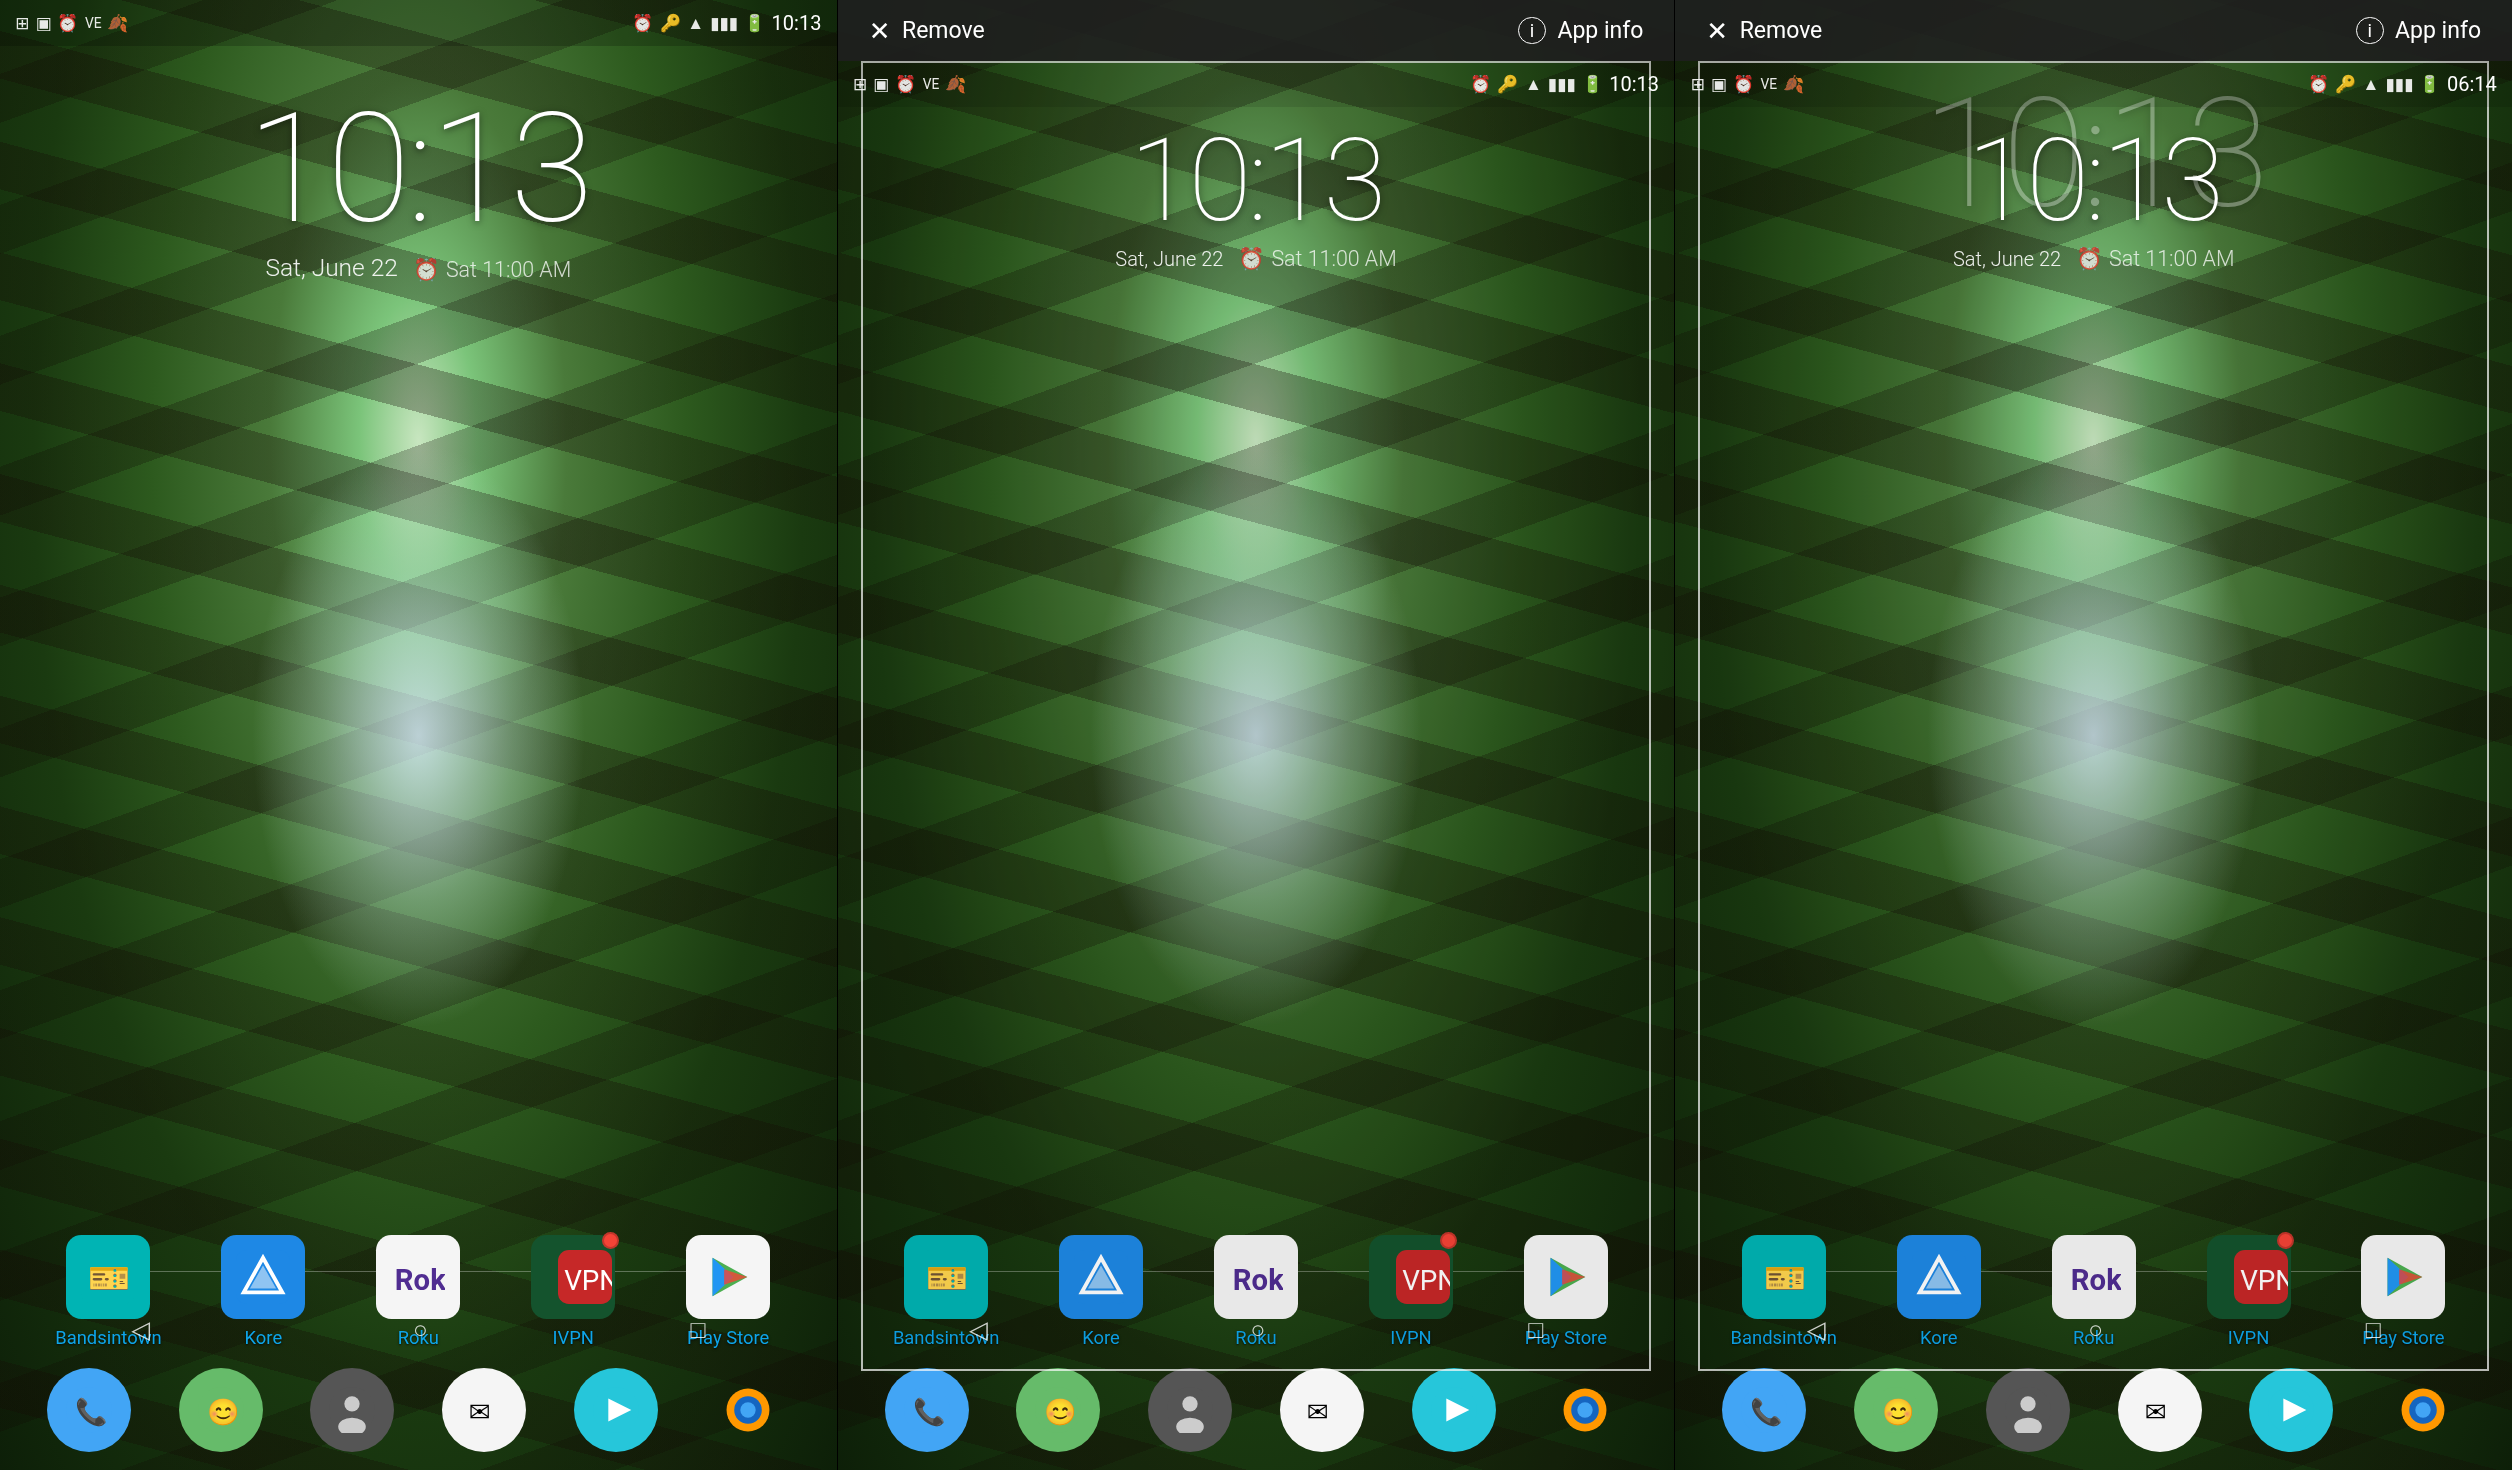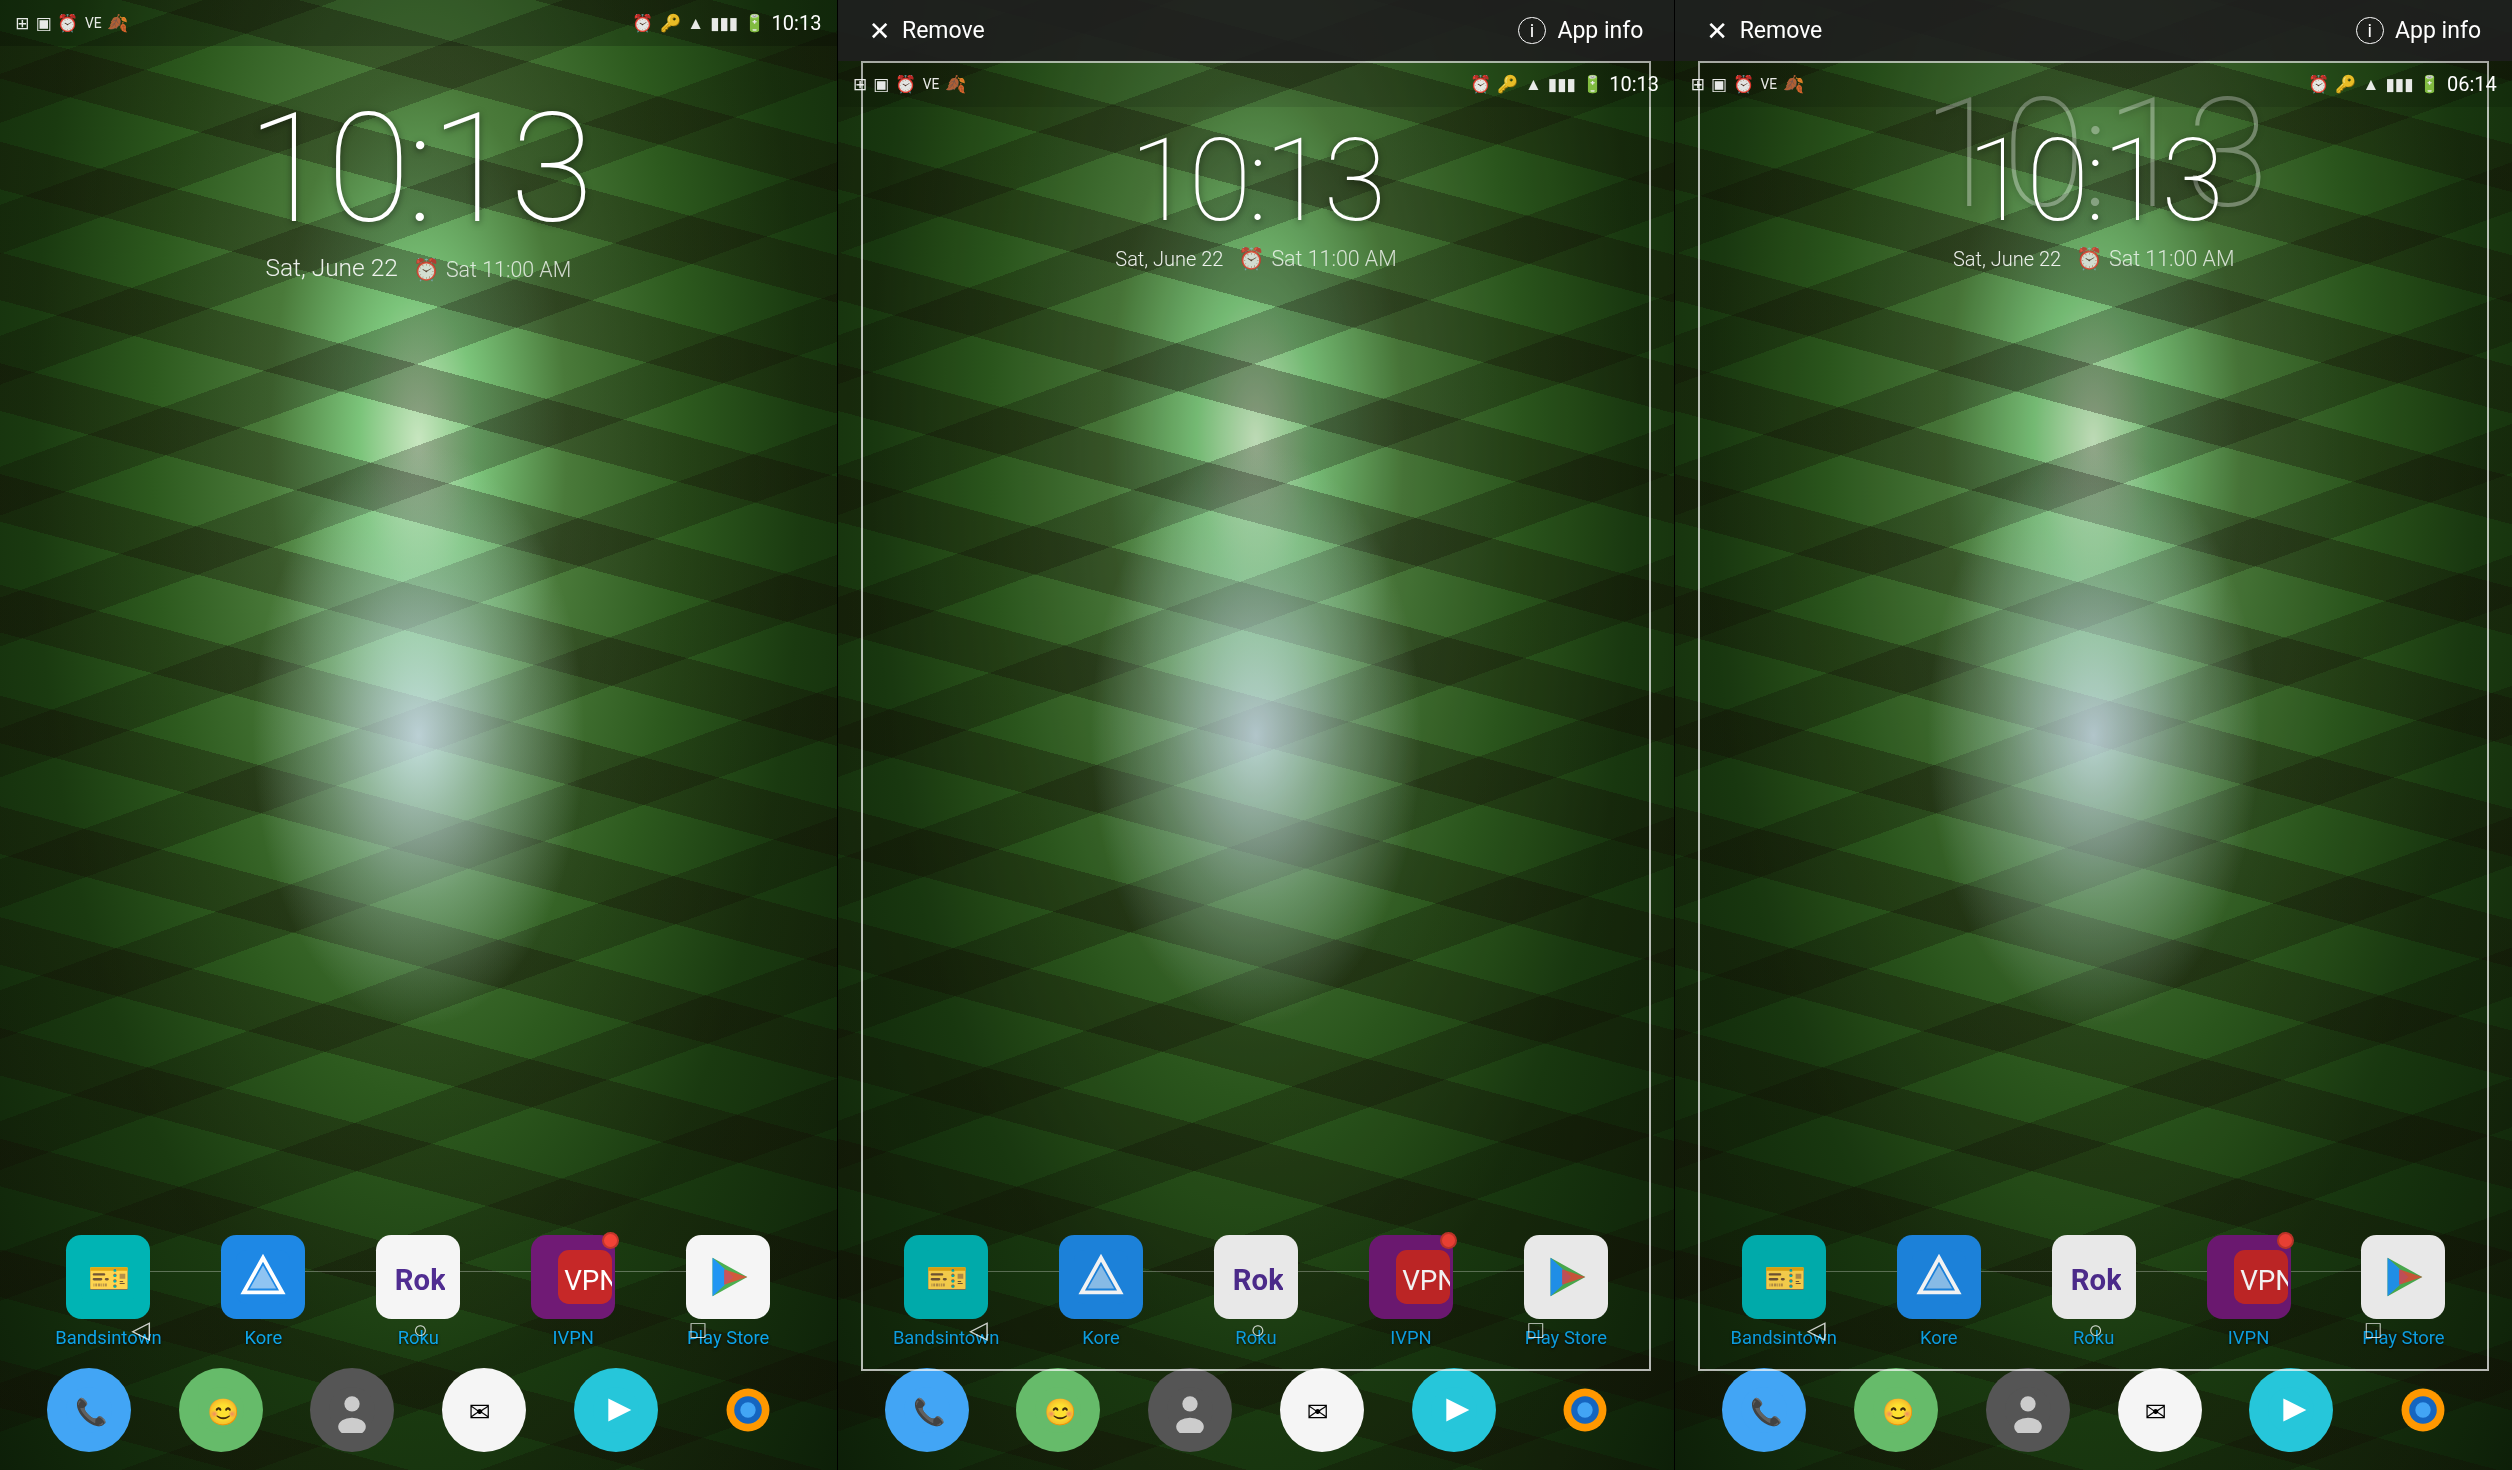--- a/index.html
+++ b/index.html
@@ -315,21 +315,21 @@
     }
     .icon-kore {
       background: #1e88e5;
       color: white;
     }
     .icon-roku {
       background: #f5f5f5;
       color: #502d91;
     }
     .icon-ivpn {
-      background: #701a75;
+      background: #14532d;
       color: white;
       padding-left: 24px;
     }
     .icon-playstore {
       background: #f5f5f5;
       color: #4caf50;
     }
     .icon-phone {
       background: #42a5f5;
       color: white;

